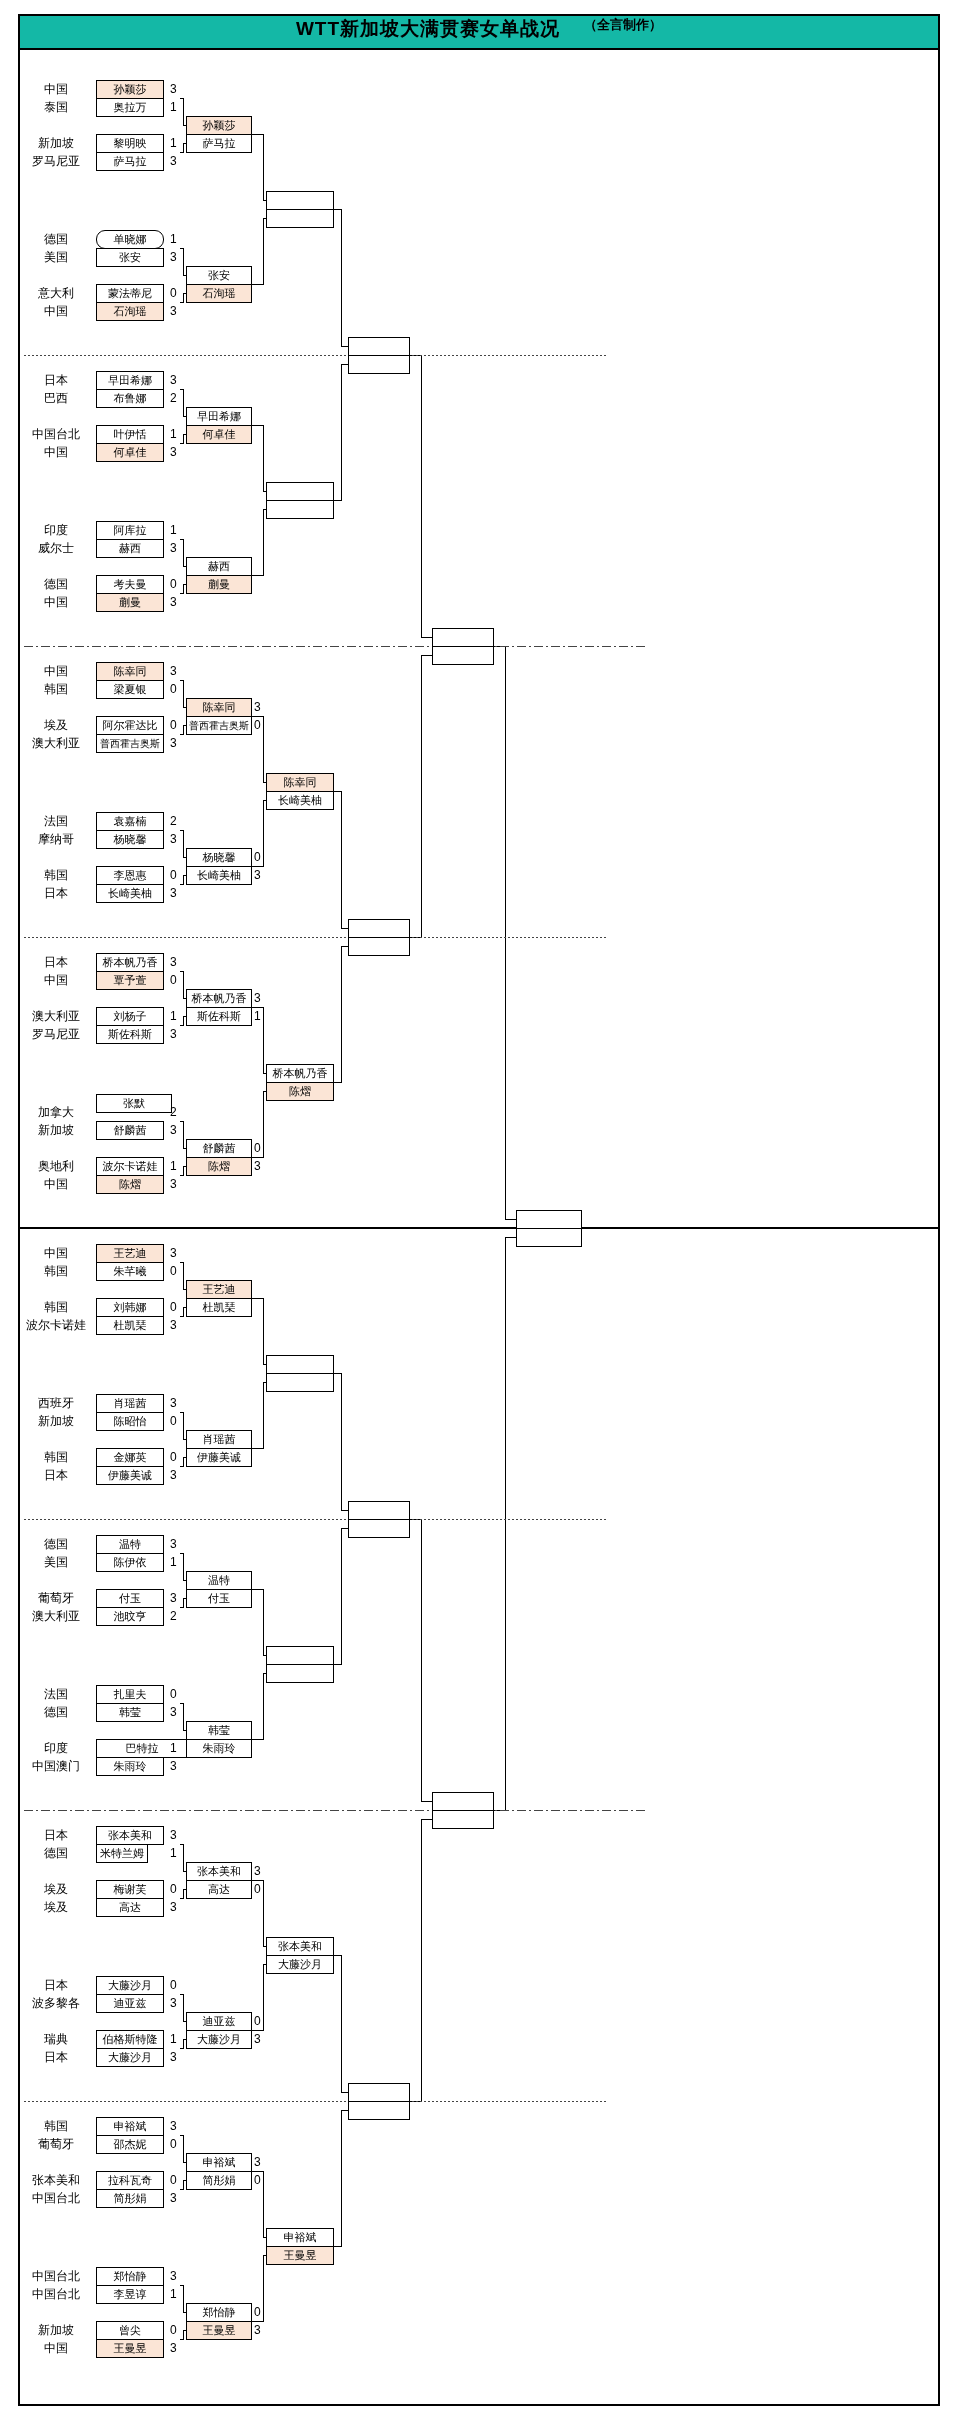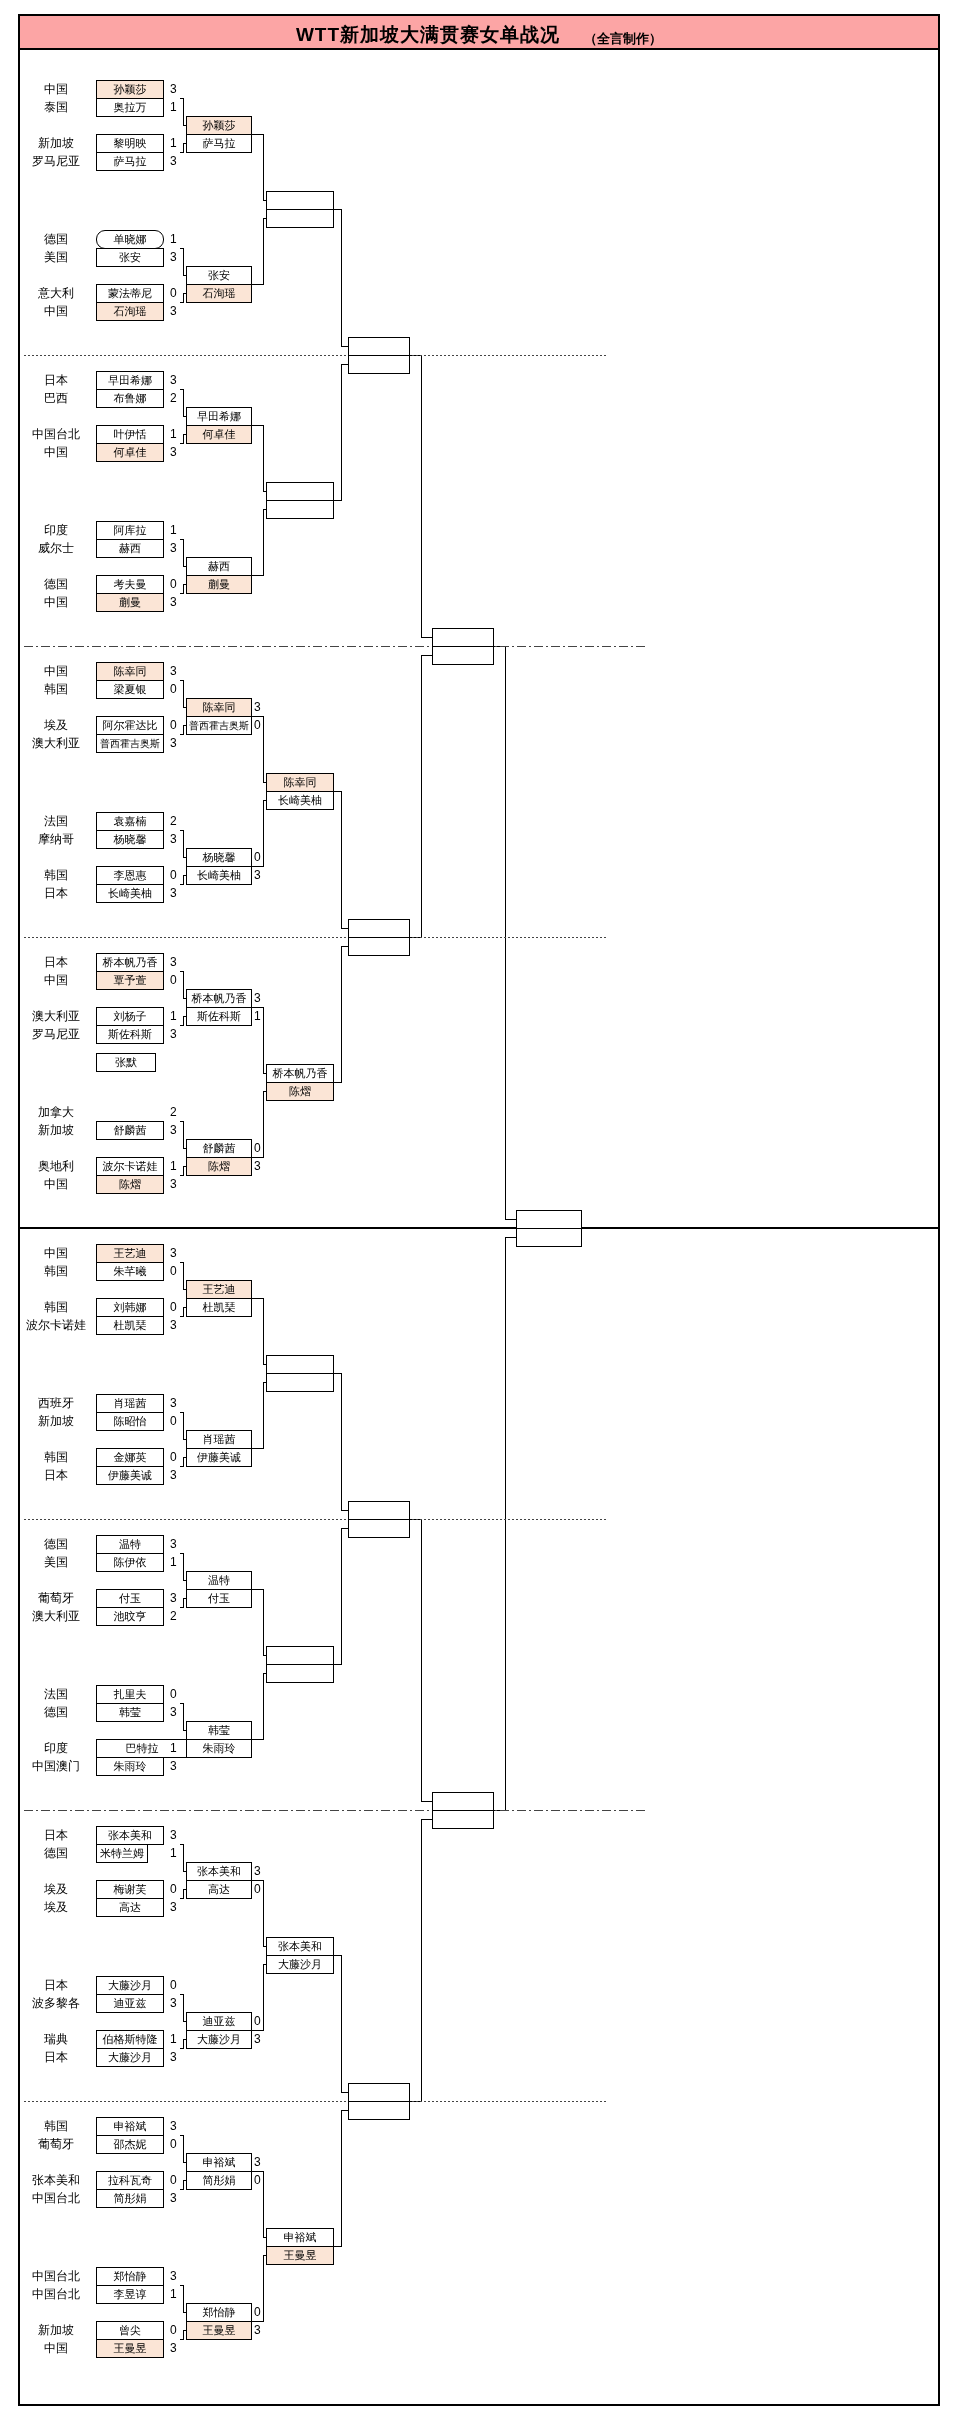--- a/index.html
+++ b/index.html
@@ -2,21 +2,21 @@
 <html><head>
 <meta charset="utf-8">
 <style>
   html,body{margin:0;padding:0;background:#ffffff;}
   #canvas{position:relative;width:960px;height:2420px;background:#ffffff;
           font-family:"Liberation Sans","DejaVu Sans",sans-serif;color:#000;overflow:hidden;}
   .outer{position:absolute;left:18px;top:14px;width:922px;height:2392px;
          border:2px solid #000;box-sizing:border-box;background:transparent;}
   .titlebar{position:absolute;left:18px;top:14px;width:922px;height:36px;
             border:2px solid #000;box-sizing:border-box;display:flex;
-            align-items:flex-end;justify-content:center;background:#fca5a5;}
+            align-items:flex-start;justify-content:center;background:#14b8a6;}
   .title-main{font-size:19px;font-weight:bold;letter-spacing:1px;}
   .title-credit{font-size:13px;font-weight:bold;margin-left:24px;}
   #lines{position:absolute;left:0;top:0;}
   #bracket .pbox{position:absolute;height:19px;border:1px solid #000;box-sizing:border-box;
         background:#fff;font-size:11px;line-height:17px;text-align:center;
         white-space:nowrap;overflow:hidden;}
   #bracket .pbox.cn{background:#FBE5D6;}
   #bracket .pbox.long{font-size:10px;}
   #bracket .score{position:absolute;height:19px;line-height:19px;font-size:12px;text-align:left;}
   #bracket .country{position:absolute;height:19px;line-height:19px;font-size:12px;text-align:center;}
@@ -205,21 +205,21 @@
       <div class="score" style="left: 170px; top: 953px; width: 14px;">3</div>
       <div class="score" style="left: 170px; top: 971px; width: 14px;">0</div>
       <div class="country" style="left: 20px; top: 1007px; width: 72px;">澳大利亚</div>
       <div class="country" style="left: 20px; top: 1025px; width: 72px;">罗马尼亚</div>
       <div class="pbox" style="left: 96px; top: 1007px; width: 68px;">刘杨子</div>
       <div class="pbox" style="left: 96px; top: 1025px; width: 68px;">斯佐科斯</div>
       <div class="score" style="left: 170px; top: 1007px; width: 14px;">1</div>
       <div class="score" style="left: 170px; top: 1025px; width: 14px;">3</div>
       <div class="country" style="left: 20px; top: 1103px; width: 72px;">加拿大</div>
       <div class="country" style="left: 20px; top: 1121px; width: 72px;">新加坡</div>
-      <div class="pbox" style="left: 96px; top: 1053px; width: 60px;">张默</div>
+      <div class="pbox" style="left: 96px; top: 1094px; width: 76px;">张默</div>
       <div class="pbox" style="left: 96px; top: 1121px; width: 68px;">舒麟茜</div>
       <div class="score" style="left: 170px; top: 1103px; width: 14px;">2</div>
       <div class="score" style="left: 170px; top: 1121px; width: 14px;">3</div>
       <div class="country" style="left: 20px; top: 1157px; width: 72px;">奥地利</div>
       <div class="country" style="left: 20px; top: 1175px; width: 72px;">中国</div>
       <div class="pbox" style="left: 96px; top: 1157px; width: 68px;">波尔卡诺娃</div>
       <div class="pbox cn" style="left: 96px; top: 1175px; width: 68px;">陈熠</div>
       <div class="score" style="left: 170px; top: 1157px; width: 14px;">1</div>
       <div class="score" style="left: 170px; top: 1175px; width: 14px;">3</div>
       <div class="pbox" style="left: 186px; top: 989px; width: 66px;">桥本帆乃香</div>

